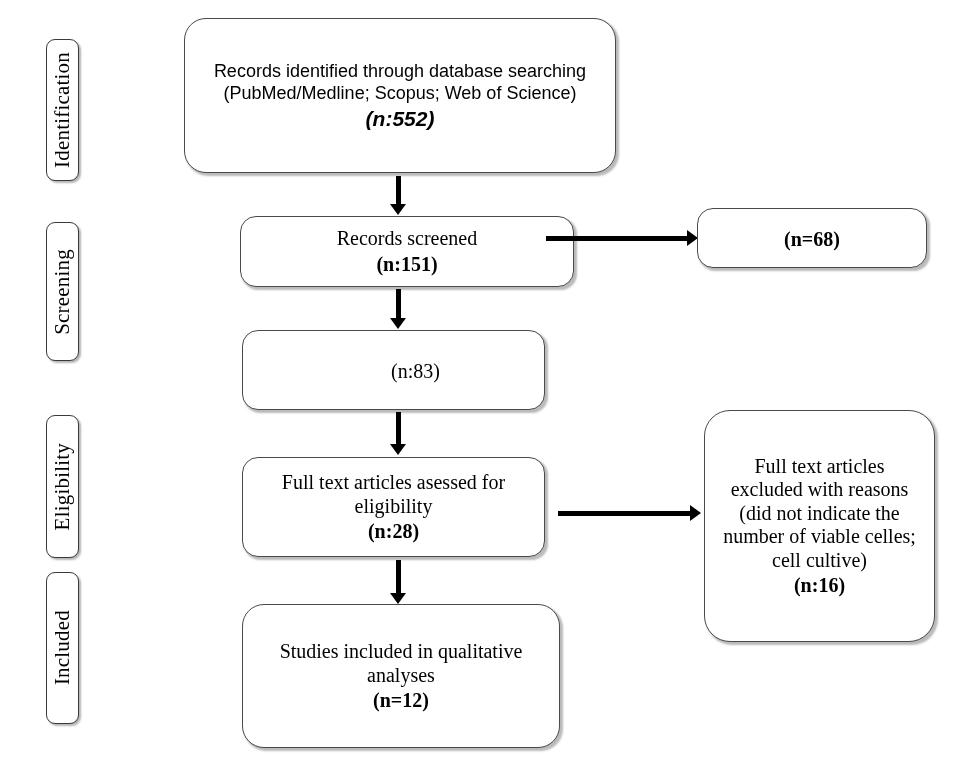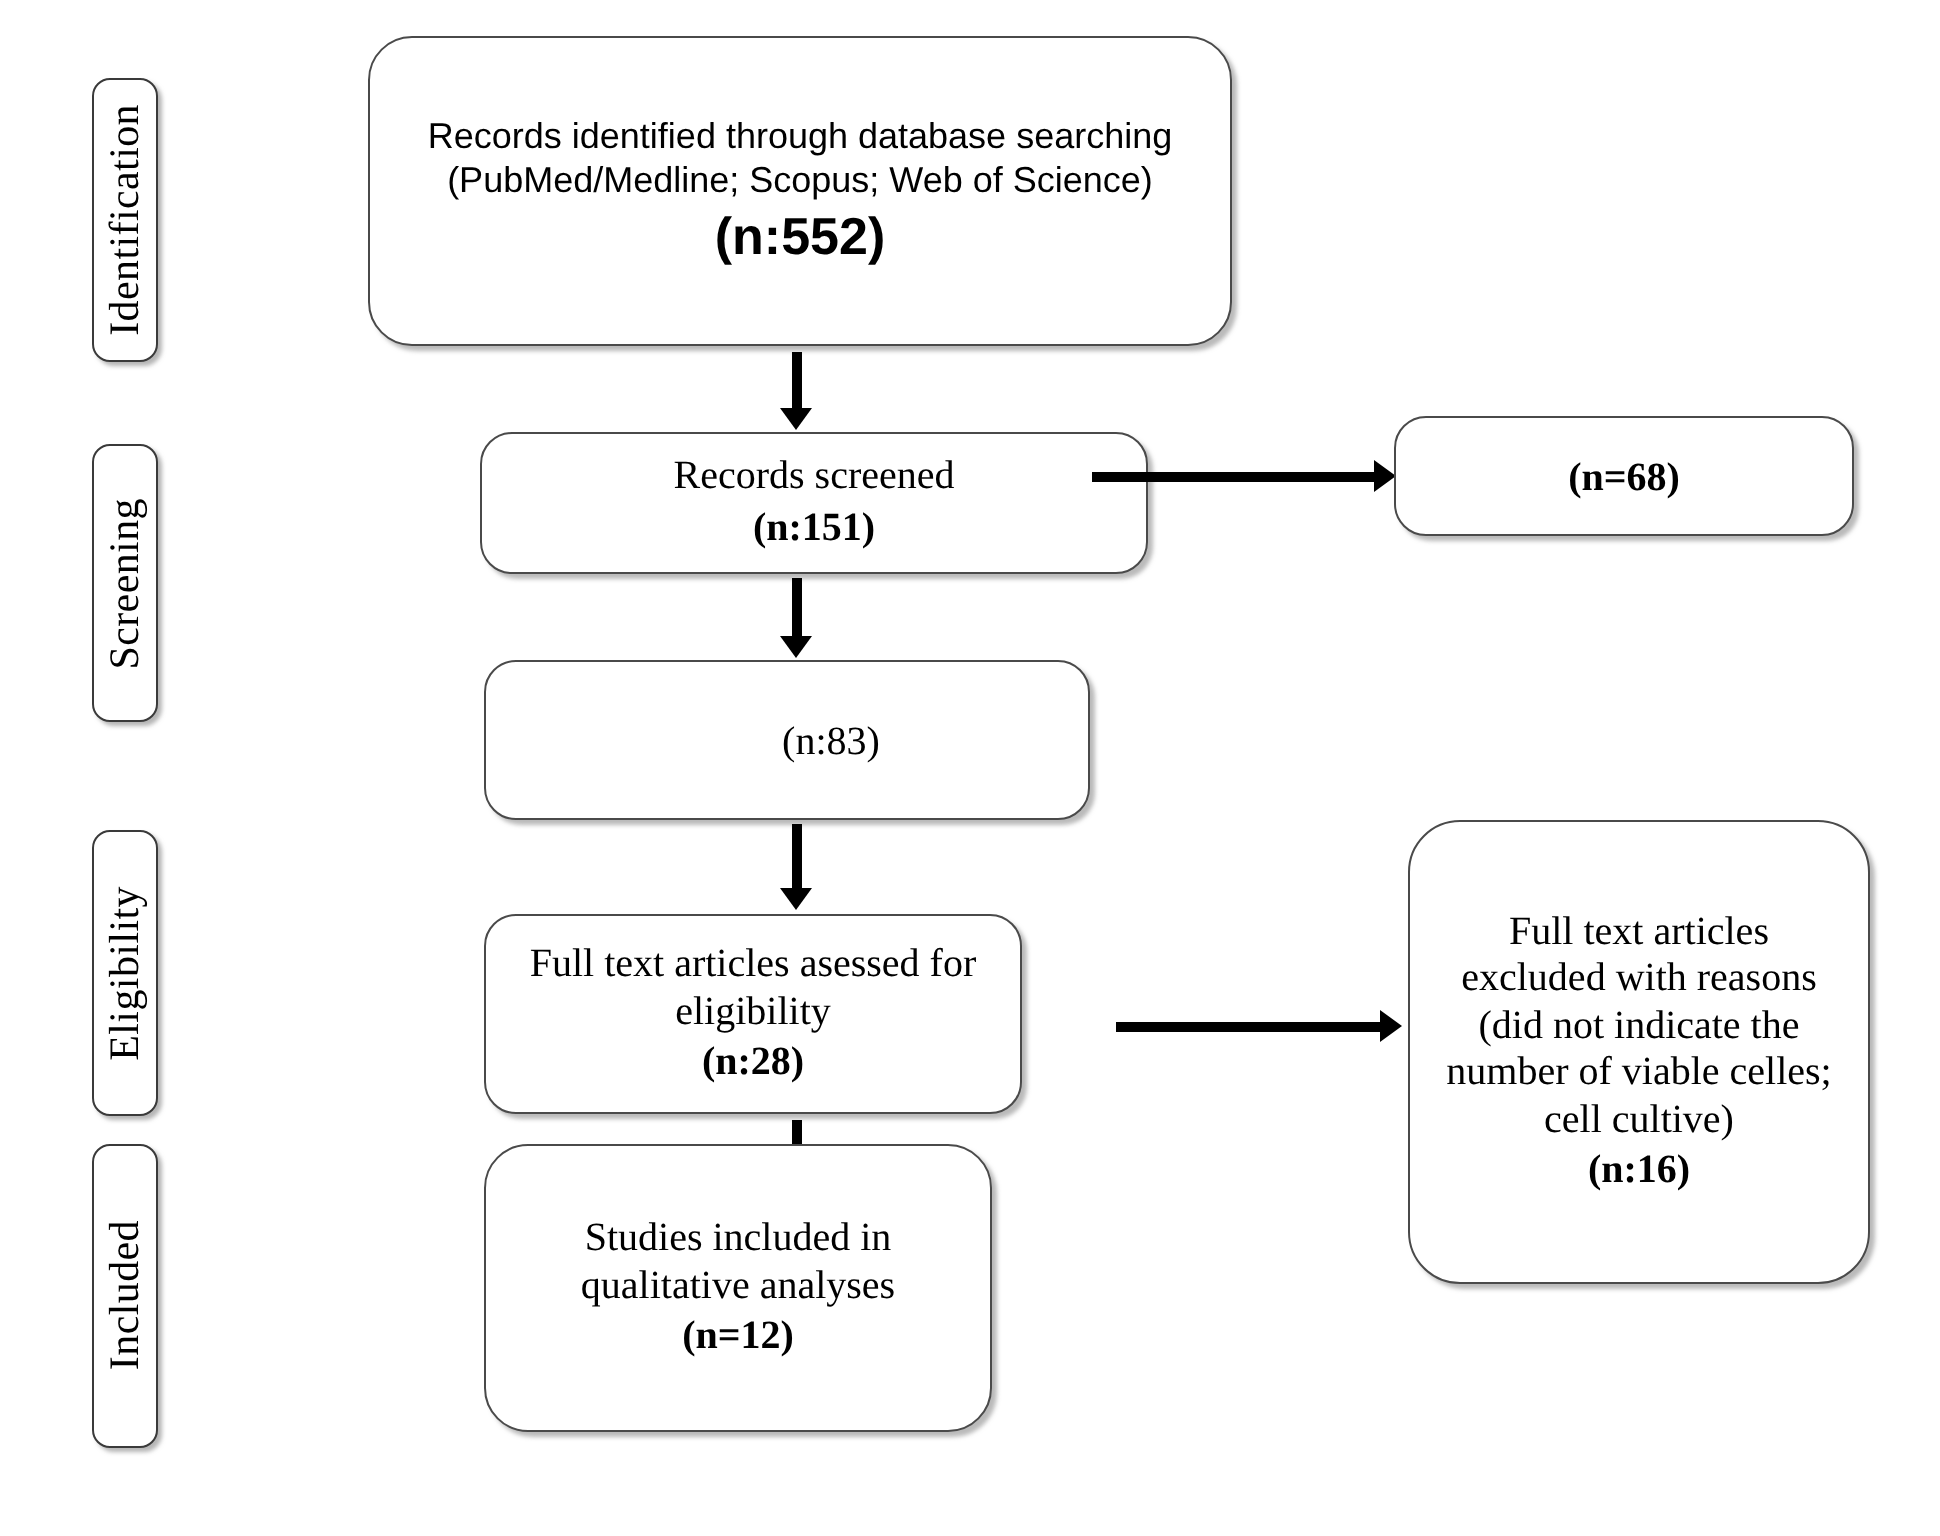--- a/index.html
+++ b/index.html
@@ -76,21 +76,22 @@
   .flow-count {
     font-family: "Liberation Serif", "DejaVu Serif", serif;
     font-size: 20px;
     font-weight: bold;
     line-height: 1.2;
     margin-top: 1px;
     color: #000000;
   }
   .flow-count.sans {
     font-family: "Liberation Sans", "DejaVu Sans", sans-serif;
-    font-size: 26px;
+    font-size: 21px;
+    font-style: italic;
   }
   .flow-count.plain {
     font-weight: normal;
     margin-left: 44px;
   }
   .flow-box.small {
     border-radius: 16px;
   }
   .flow-box.tall-right {
     border-radius: 26px;
@@ -195,38 +196,38 @@
 
   <div class="flow-box small" style="left:242px; top:330px; width:303px; height:80px;">
     <div class="flow-count plain">(n:83)</div>
   </div>
 
   <div class="arrow-v" style="left:398px; top:412px; height:44px;">
     <div class="shaft" style="height:33px;"></div>
     <div class="head" style="top:32px;"></div>
   </div>
 
-  <div class="flow-box small" style="left:242px; top:457px; width:269px; height:100px;">
+  <div class="flow-box small" style="left:242px; top:457px; width:303px; height:100px;">
     <div class="flow-text">Full text articles asessed for eligibility</div>
     <div class="flow-count">(n:28)</div>
   </div>
 
   <div class="arrow-h" style="left:558px; top:513px; width:143px;">
     <div class="shaft" style="width:133px;"></div>
     <div class="head" style="left:132px;"></div>
   </div>
 
   <div class="flow-box tall-right" style="left:704px; top:410px; width:231px; height:232px;">
     <div class="flow-text">Full text articles excluded with reasons (did not indicate the number of viable celles; cell cultive)</div>
     <div class="flow-count">(n:16)</div>
   </div>
 
   <div class="arrow-v" style="left:398px; top:560px; height:45px;">
     <div class="shaft" style="height:34px;"></div>
     <div class="head" style="top:33px;"></div>
   </div>
 
-  <div class="flow-box" style="left:242px; top:572px; width:254px; height:144px;">
+  <div class="flow-box" style="left:242px; top:604px; width:318px; height:144px;">
     <div class="flow-text">Studies included in qualitative analyses</div>
     <div class="flow-count">(n=12)</div>
   </div>
 
 </div>
 
 </body></html>

